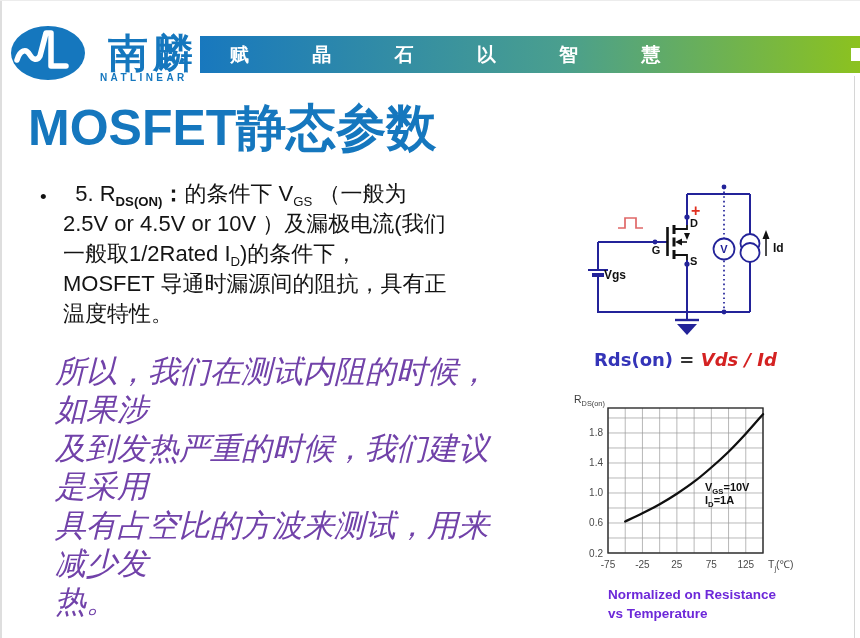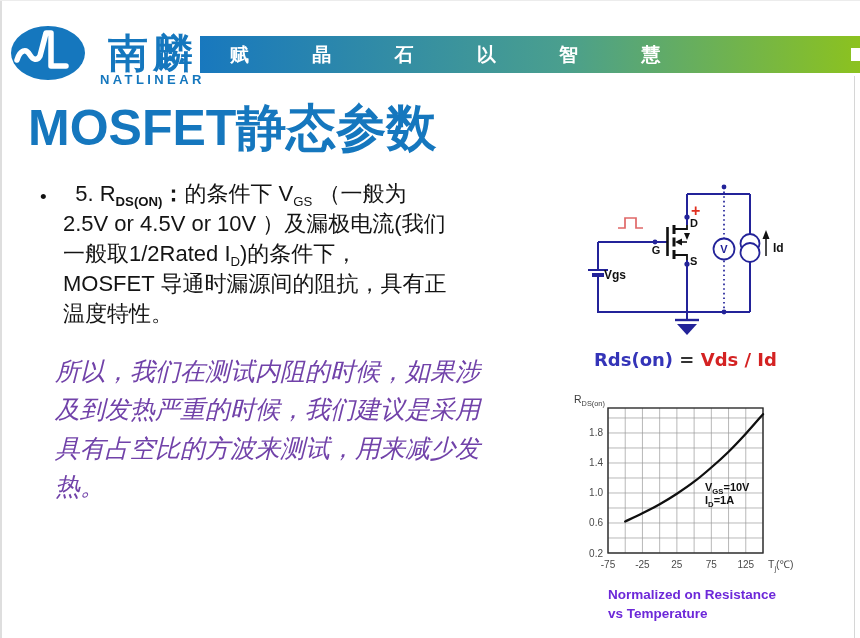--- a/index.html
+++ b/index.html
@@ -6,35 +6,35 @@
   body{width:860px;height:638px;position:relative;background:#ffffff;
        font-family:"Liberation Sans", sans-serif;overflow:hidden;}
   .abs{position:absolute;}
   
   .edge-left{left:0;top:0;width:2px;height:638px;background:#dedede;}
   .edge-top{left:0;top:0;width:860px;height:1px;background:#ececec;}
   .edge-right{left:854px;top:76px;width:1px;height:562px;background:#d6d6d6;}
   
   .logo-mark{left:8px;top:14px;}
   .logo-cn{left:108px;top:26px;font-size:40px;font-weight:700;color:#1577be;letter-spacing:5px;white-space:nowrap;}
-  .logo-en{left:100px;top:72px;font-size:13px;font-weight:700;color:#1577be;letter-spacing:3.4px;white-space:nowrap;}
+  .logo-en{left:100px;top:72px;font-size:10px;font-weight:700;color:#1577be;letter-spacing:3.4px;white-space:nowrap;}
   
   .banner{left:200px;top:36px;width:660px;height:37px;
           background:linear-gradient(90deg,#1878be 0%,#4a9f8e 55%,#8cc21f 100%);}
   .banner-slogan{position:absolute;left:30px;top:0;height:37px;line-height:37px;
           color:#ffffff;font-size:19px;font-weight:700;letter-spacing:29px;white-space:nowrap;}
   .banner-notch{position:absolute;right:0;top:12px;width:9px;height:13px;background:#ffffff;}
   
   .page-title{left:28px;top:95px;font-size:50px;font-weight:700;color:#1577be;white-space:nowrap;}
   
   .bullet-marker{left:40px;top:186px;font-size:19px;color:#111;}
   .bullet-para{left:63px;top:179px;width:450px;font-size:22px;line-height:30px;color:#141414;white-space:pre-wrap;}
   .bullet-para sub,.formula sub{font-size:.6em;line-height:0;}
   
-  .note-para{left:55px;top:353px;width:440px;font-size:25px;line-height:38.4px;color:#7142a9;
+  .note-para{left:55px;top:353px;width:440px;font-size:31px;line-height:38.4px;color:#7142a9;
              font-family:"Liberation Serif", serif;font-style:italic;white-space:pre-wrap;}
   
   .formula{left:594px;top:349px;font-size:18px;font-weight:700;
            font-family:"DejaVu Sans", sans-serif;white-space:nowrap;}
   
   .circuit{left:570px;top:172px;}
   .chart{left:555px;top:390px;}
   .chart-caption{left:608px;top:585px;width:200px;font-size:13.5px;font-weight:700;
                  line-height:19px;color:#6d28d9;white-space:pre-line;}
   svg text{font-family:"Liberation Sans", sans-serif;}
@@ -132,21 +132,21 @@
     <polygon points="192.5,67 199.5,67 196,58" fill="#111"></polygon>
   </g>
 
   <text x="34" y="107" font-size="12" font-weight="bold" fill="#111">Vgs</text>
   <text x="86" y="82" text-anchor="middle" font-size="11" font-weight="bold" fill="#111">G</text>
   <text x="120" y="55" font-size="11" font-weight="bold" fill="#111">D</text>
   <text x="120" y="93" font-size="11" font-weight="bold" fill="#111">S</text>
   <text x="203" y="80" font-size="12" font-weight="bold" fill="#111">Id</text>
 </svg>
 
-<div class="abs formula"><span style="color: rgb(52, 52, 184);">Rds(on) </span><span style="color: rgb(51, 51, 51);">= </span><span style="color: rgb(212, 34, 34);">Vds / Id</span></div>
+<div class="abs formula"><span style="color: rgb(52, 52, 184);">Rds(on) </span><span style="color: rgb(51, 51, 51);">= </span><span style="color: rgb(212, 34, 34); font-style: italic;">Vds / Id</span></div>
 
 <svg class="abs chart" width="305" height="185" viewBox="0 0 305 185">
     <line x1="53" y1="18" x2="53" y2="163" stroke="#9a9a9a" stroke-width="0.7"></line>
     <line x1="70.22222222222223" y1="18" x2="70.22222222222223" y2="163" stroke="#9a9a9a" stroke-width="0.7"></line>
     <line x1="87.44444444444444" y1="18" x2="87.44444444444444" y2="163" stroke="#9a9a9a" stroke-width="0.7"></line>
     <line x1="104.66666666666666" y1="18" x2="104.66666666666666" y2="163" stroke="#9a9a9a" stroke-width="0.7"></line>
     <line x1="121.88888888888889" y1="18" x2="121.88888888888889" y2="163" stroke="#9a9a9a" stroke-width="0.7"></line>
     <line x1="139.11111111111111" y1="18" x2="139.11111111111111" y2="163" stroke="#9a9a9a" stroke-width="0.7"></line>
     <line x1="156.33333333333331" y1="18" x2="156.33333333333331" y2="163" stroke="#9a9a9a" stroke-width="0.7"></line>
     <line x1="173.55555555555554" y1="18" x2="173.55555555555554" y2="163" stroke="#9a9a9a" stroke-width="0.7"></line>

